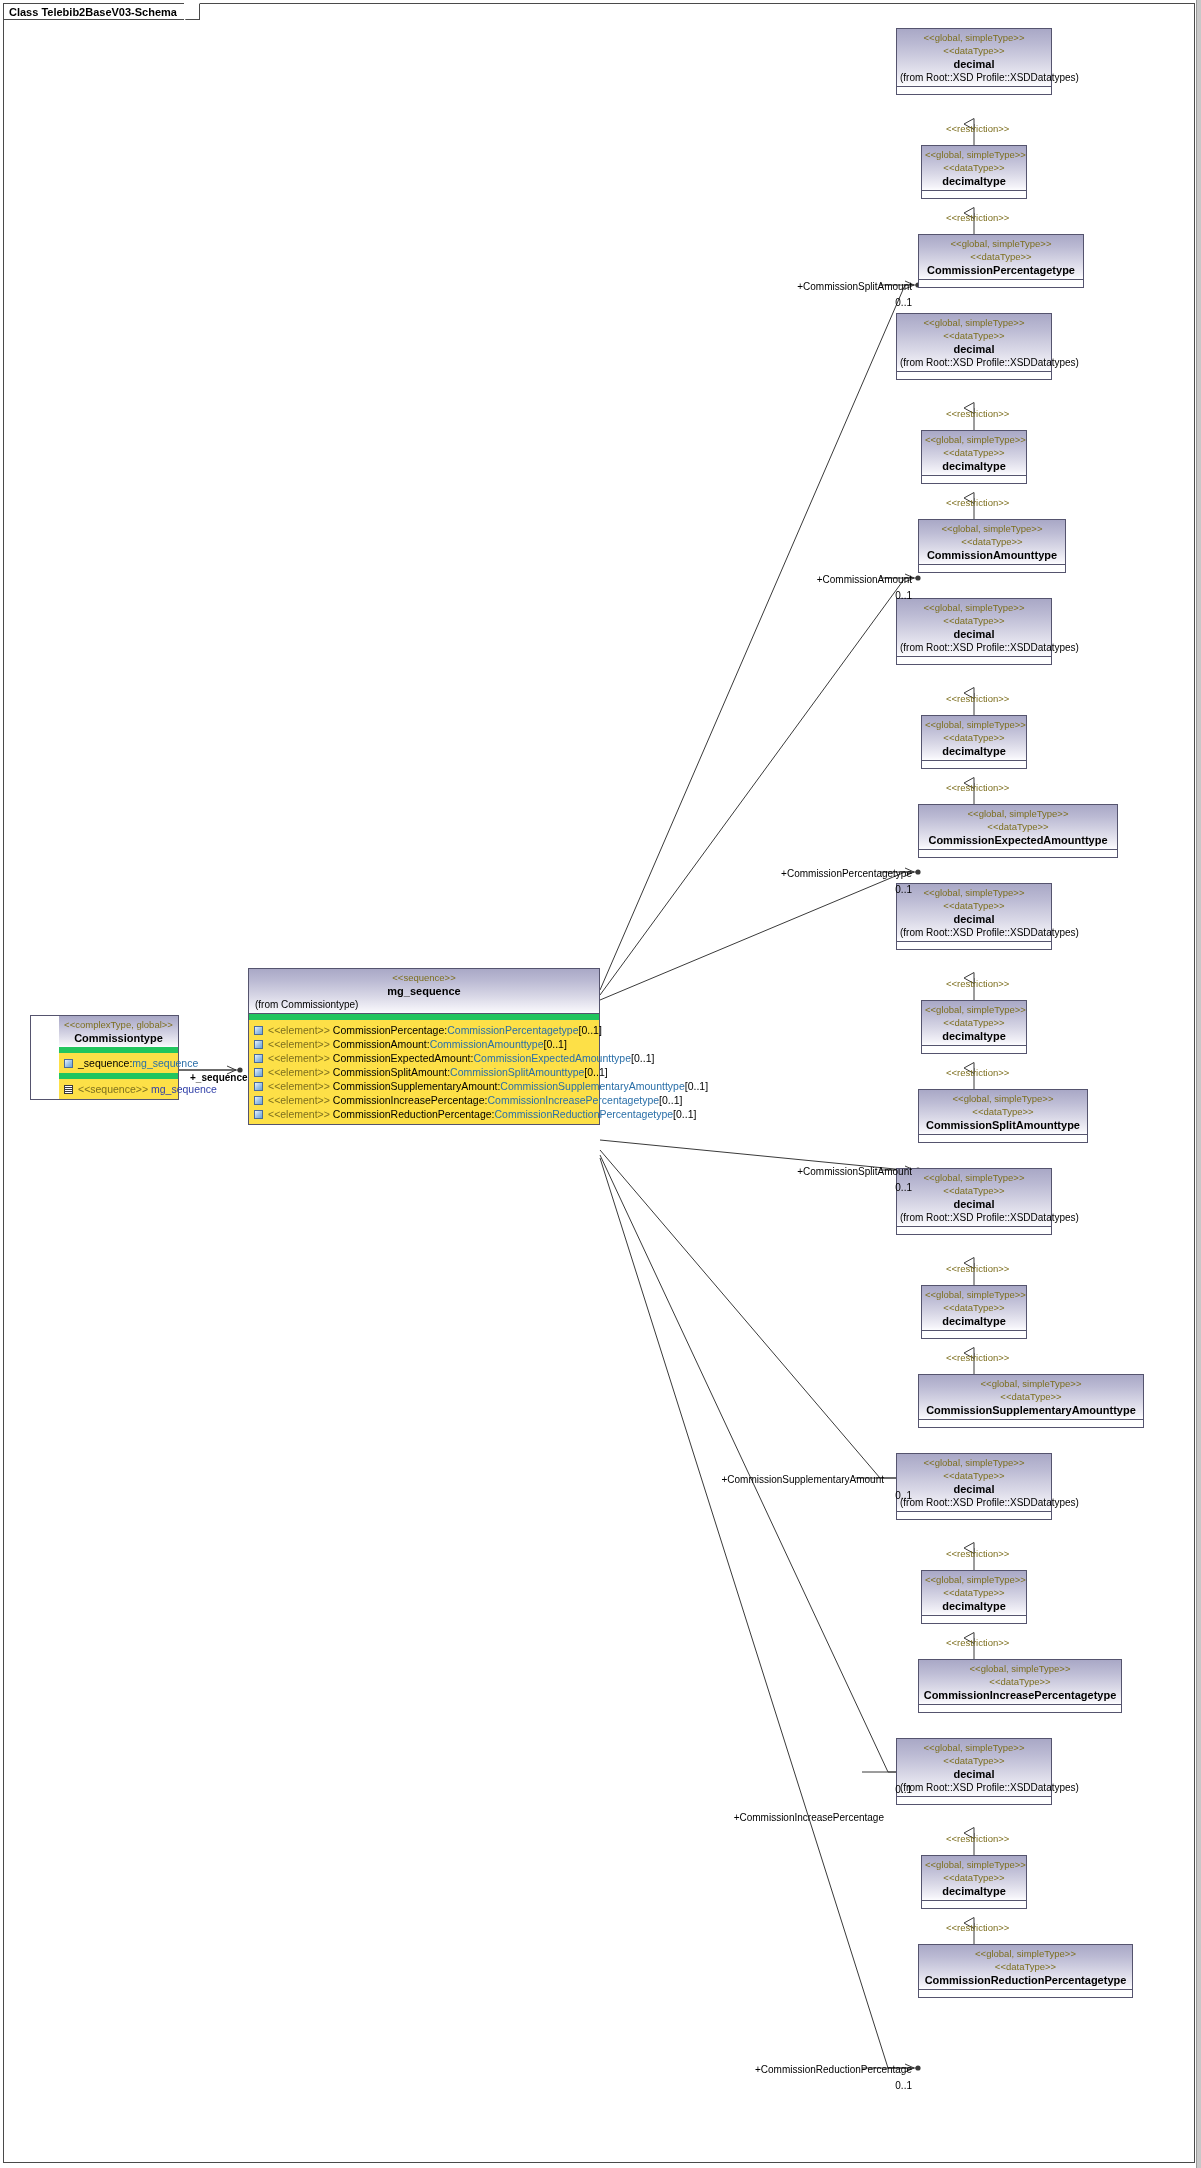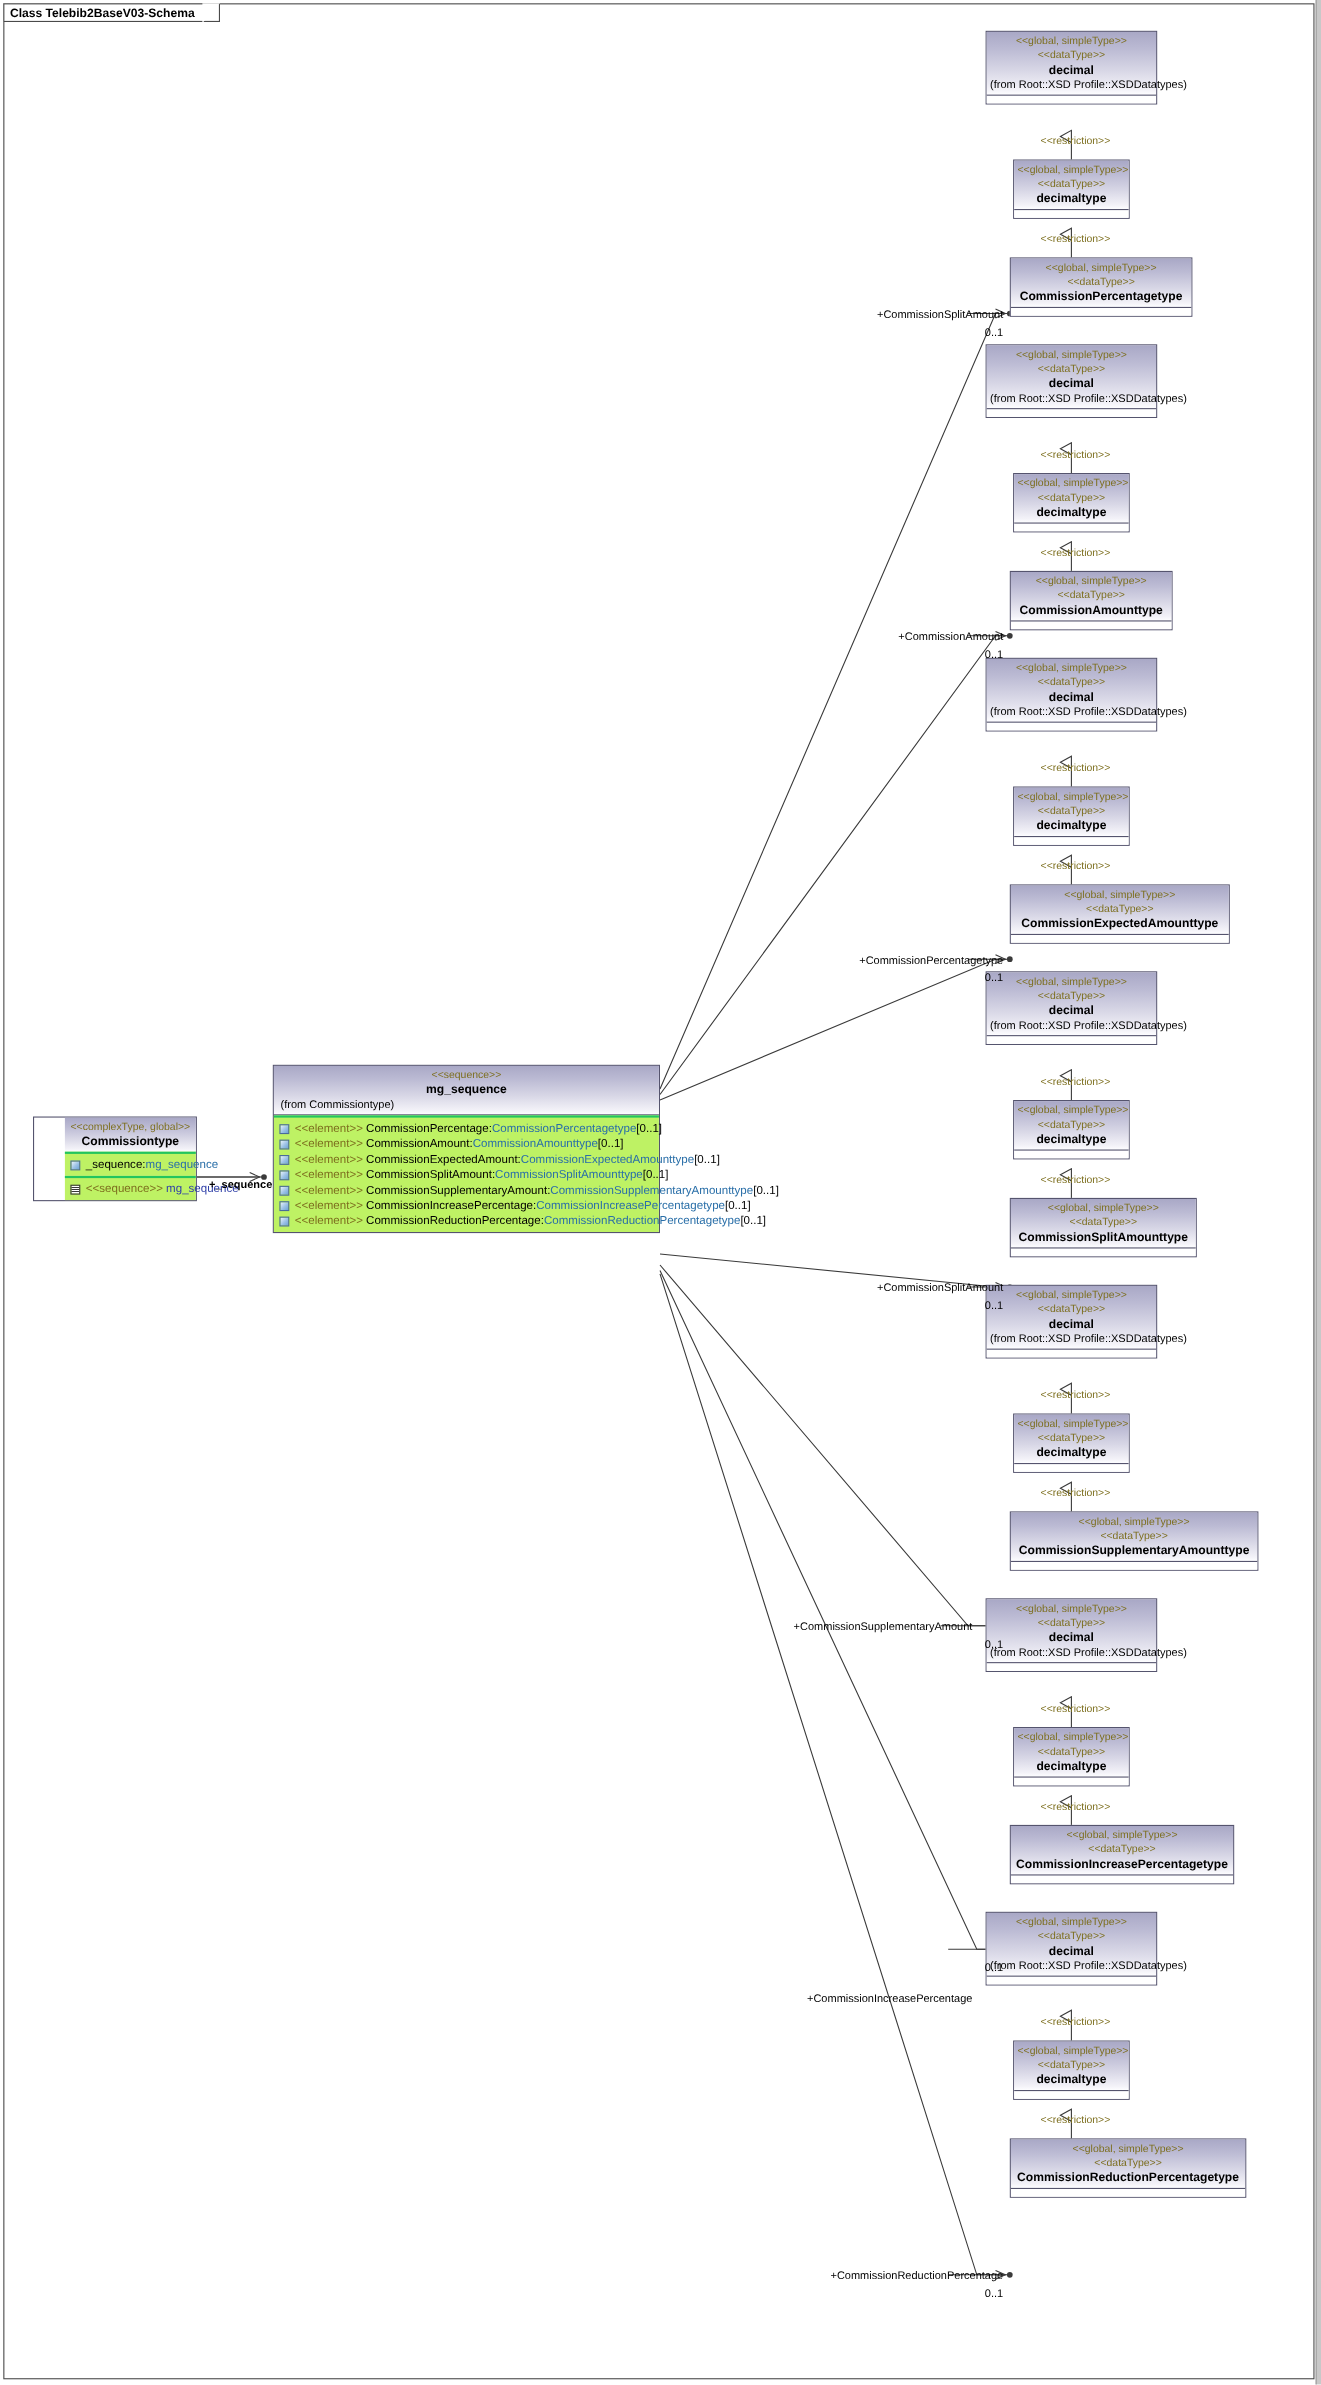--- a/index.html
+++ b/index.html
@@ -107,22 +107,22 @@
 
   
   .strip {
     height: 7px;
     border-top: 1px solid #55546e;
     background: #ffffff;
   }
 
   
   .compartment {
-    border-top: 2px solid #22c55e;
-    background: #bef264;
+    border-top: 6px solid #22c55e;
+    background: #fde047;
     padding: 3px 0 3px 0;
   }
   .row {
     display: flex;
     align-items: center;
     height: 14px;
     padding-left: 5px;
     white-space: nowrap;
     font-size: 10.5px;
     color: #000000;

